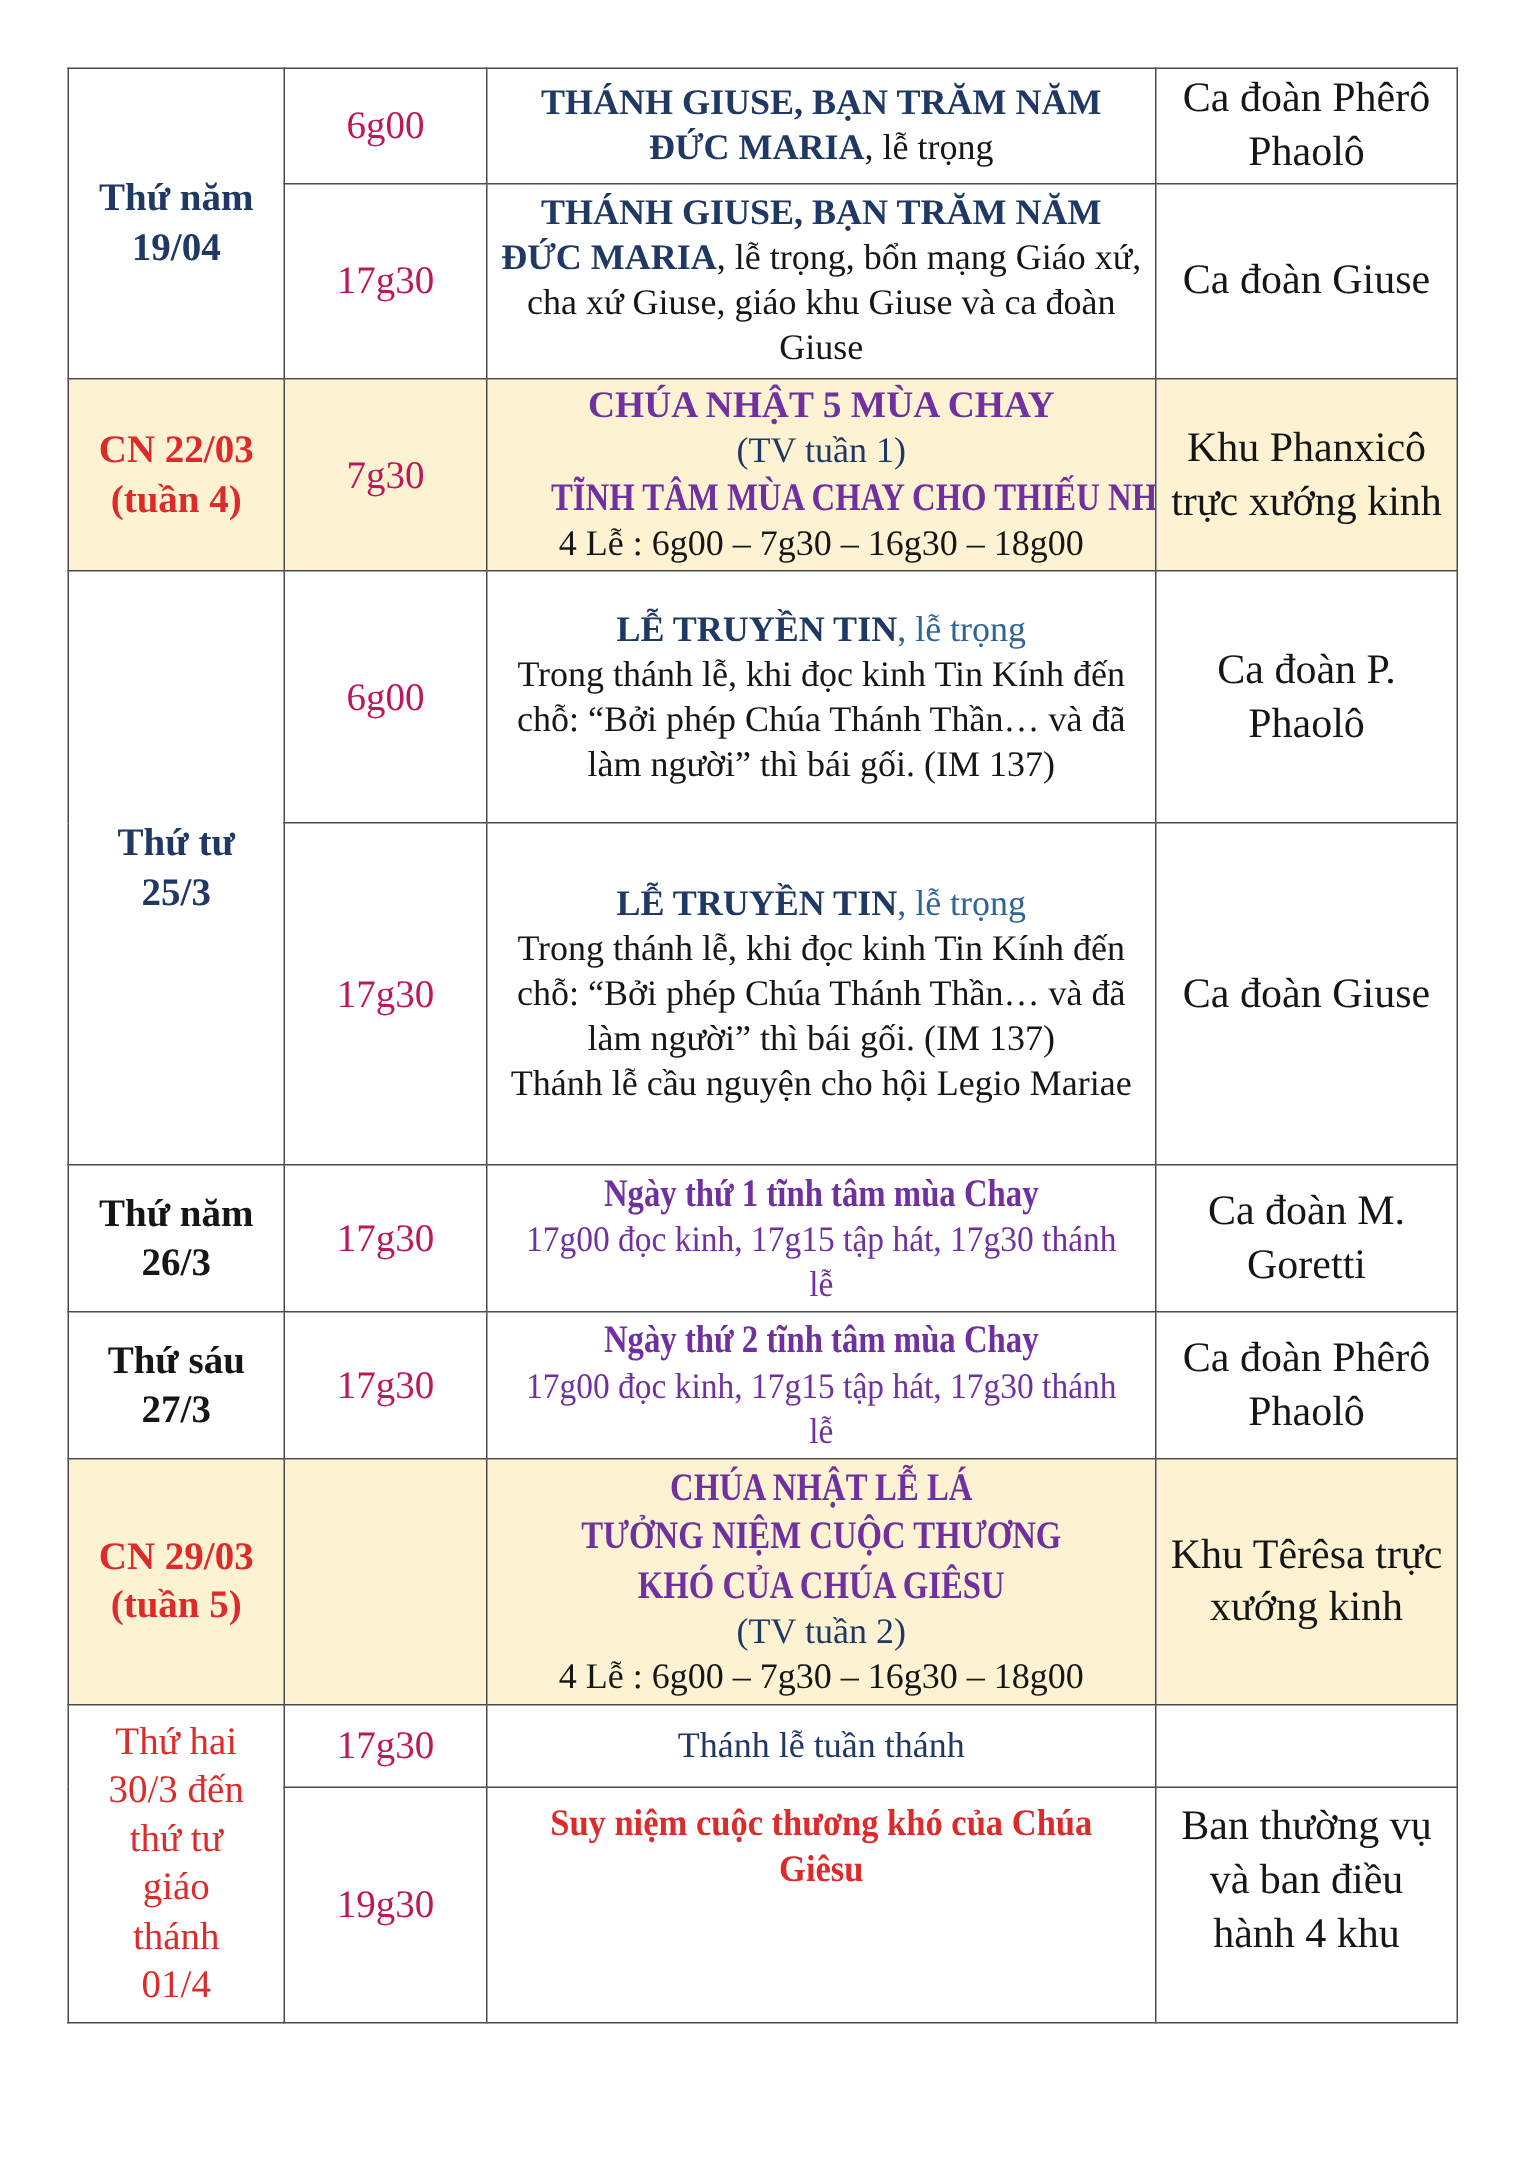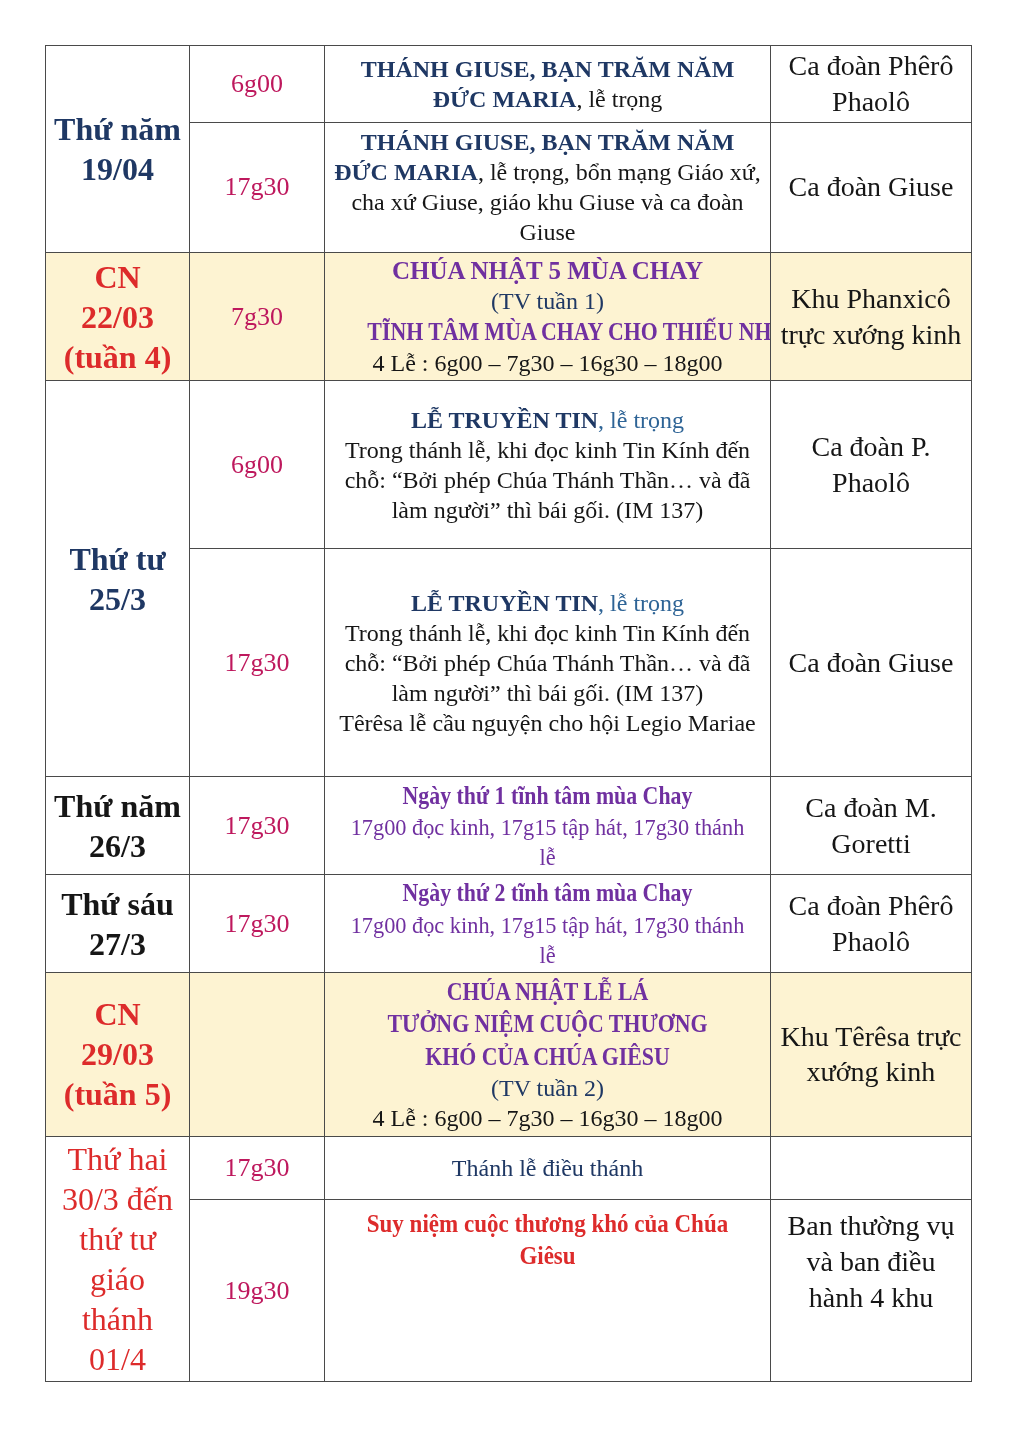--- a/index.html
+++ b/index.html
@@ -17,21 +17,21 @@
     background:#ffffff;
   }
   td{
     border:1.5px solid #4a4a4a;
     vertical-align:middle;
     text-align:center;
     padding:2px 8px;
     overflow:hidden;
   }
   tr.hl td{background:var(--cream,#fdf3d2);}
-  .c-date{font-weight:bold;font-size:32px;line-height:1.25;}
+  .c-date{font-weight:bold;font-size:26px;line-height:1.25;}
   .c-date.navy{color:var(--navy,#1f3864);}
   .c-date.black{color:#161616;}
   .c-date.red{color:var(--red,#dd2b2b);}
   .c-date.normal{font-weight:normal;}
   .c-time{font-size:26px;color:#be185d;}
   .c-desc{font-size:24px;line-height:1.25;text-align:center;}
   .c-who{font-size:28px;line-height:1.28;color:#161616;}
   td.top{vertical-align:top;padding-top:8px;}
   .seg{}
   .seg.blk{display:block;}
@@ -97,21 +97,21 @@
           <td rowspan="2" class="c-date navy">
             <div>Thứ tư</div>
             <div>25/3</div>
           </td>
           <td class="c-time">6g00</td>
           <td class="c-desc"><span class="seg feast-title">LỄ TRUYỀN TIN</span><span class="seg emph-blue">, lễ trọng</span><span class="seg body-text blk">Trong thánh lễ, khi đọc kinh Tin Kính đến chỗ: “Bởi phép Chúa Thánh Thần… và đã làm người” thì bái gối. (IM 137)</span></td>
           <td class="c-who">Ca đoàn P. Phaolô</td>
         </tr>
         <tr style="height: 228px;">
           <td class="c-time">17g30</td>
-          <td class="c-desc"><span class="seg feast-title">LỄ TRUYỀN TIN</span><span class="seg emph-blue">, lễ trọng</span><span class="seg body-text blk">Trong thánh lễ, khi đọc kinh Tin Kính đến chỗ: “Bởi phép Chúa Thánh Thần… và đã làm người” thì bái gối. (IM 137)</span><span class="seg body-text blk">Têrêsa lễ cầu nguyện cho hội Legio Mariae</span></td>
+          <td class="c-desc"><span class="seg feast-title">LỄ TRUYỀN TIN</span><span class="seg emph-blue">, lễ trọng</span><span class="seg body-text blk">Trong thánh lễ, khi đọc kinh Tin Kính đến chỗ: “Bởi phép Chúa Thánh Thần… và đã làm người” thì bái gối. (IM 137)</span><span class="seg body-text blk">Thánh lễ cầu nguyện cho hội Legio Mariae</span></td>
           <td class="c-who">Ca đoàn Giuse</td>
         </tr>
         <tr style="height: 98px;">
           <td rowspan="1" class="c-date black">
             <div>Thứ năm</div>
             <div>26/3</div>
           </td>
           <td class="c-time">17g30</td>
           <td class="c-desc">
             <span class="seg cond-purple-bold blk">Ngày thứ 1 tĩnh tâm mùa Chay</span>
@@ -149,21 +149,21 @@
         <tr style="height: 55px;">
           <td rowspan="2" class="c-date red normal">
             <div>Thứ hai</div>
             <div>30/3 đến</div>
             <div>thứ tư</div>
             <div>giáo</div>
             <div>thánh</div>
             <div>01/4</div>
           </td>
           <td class="c-time">17g30</td>
-          <td class="c-desc"><span class="seg note-navy">Thánh lễ điều thánh</span></td>
+          <td class="c-desc"><span class="seg note-navy">Thánh lễ tuần thánh</span></td>
           <td class="c-who"></td>
         </tr>
         <tr style="height: 157px;">
           <td class="c-time">19g30</td>
           <td class="c-desc top">
             <span class="seg cond-red-bold blk">Suy niệm cuộc thương khó của Chúa Giêsu</span>
           </td>
           <td class="c-who top">Ban thường vụ và ban điều hành 4 khu</td>
         </tr>
       </tbody>

